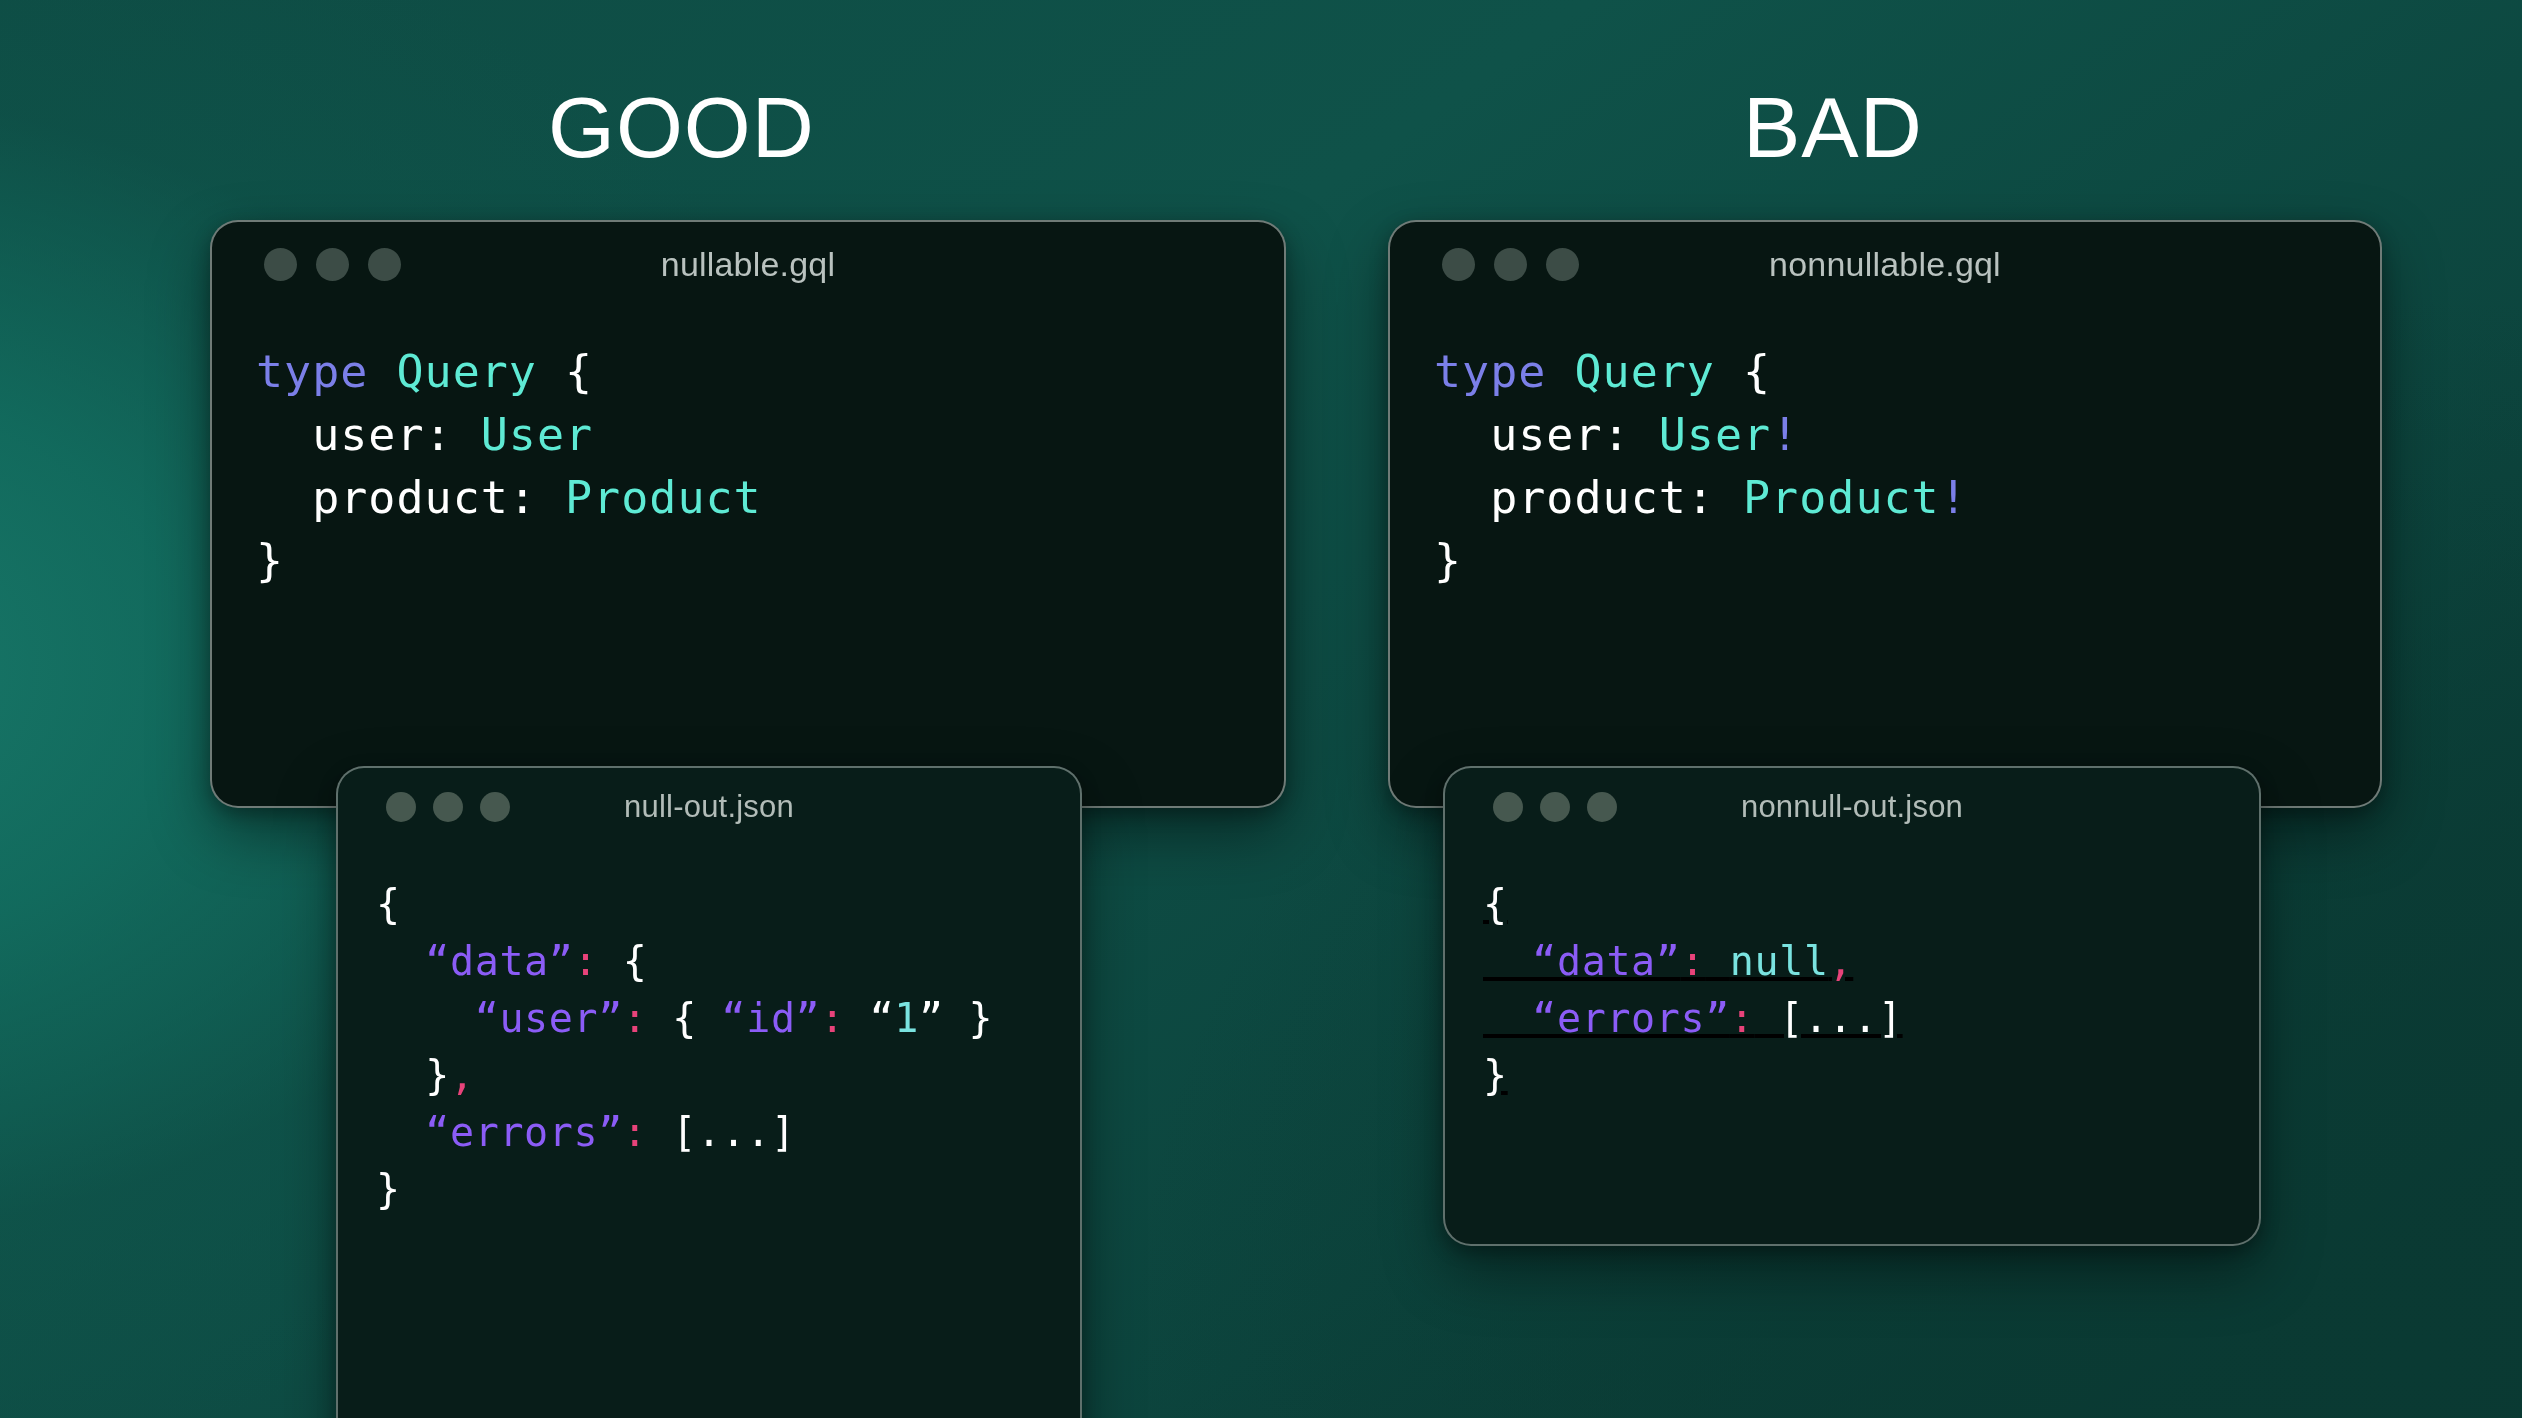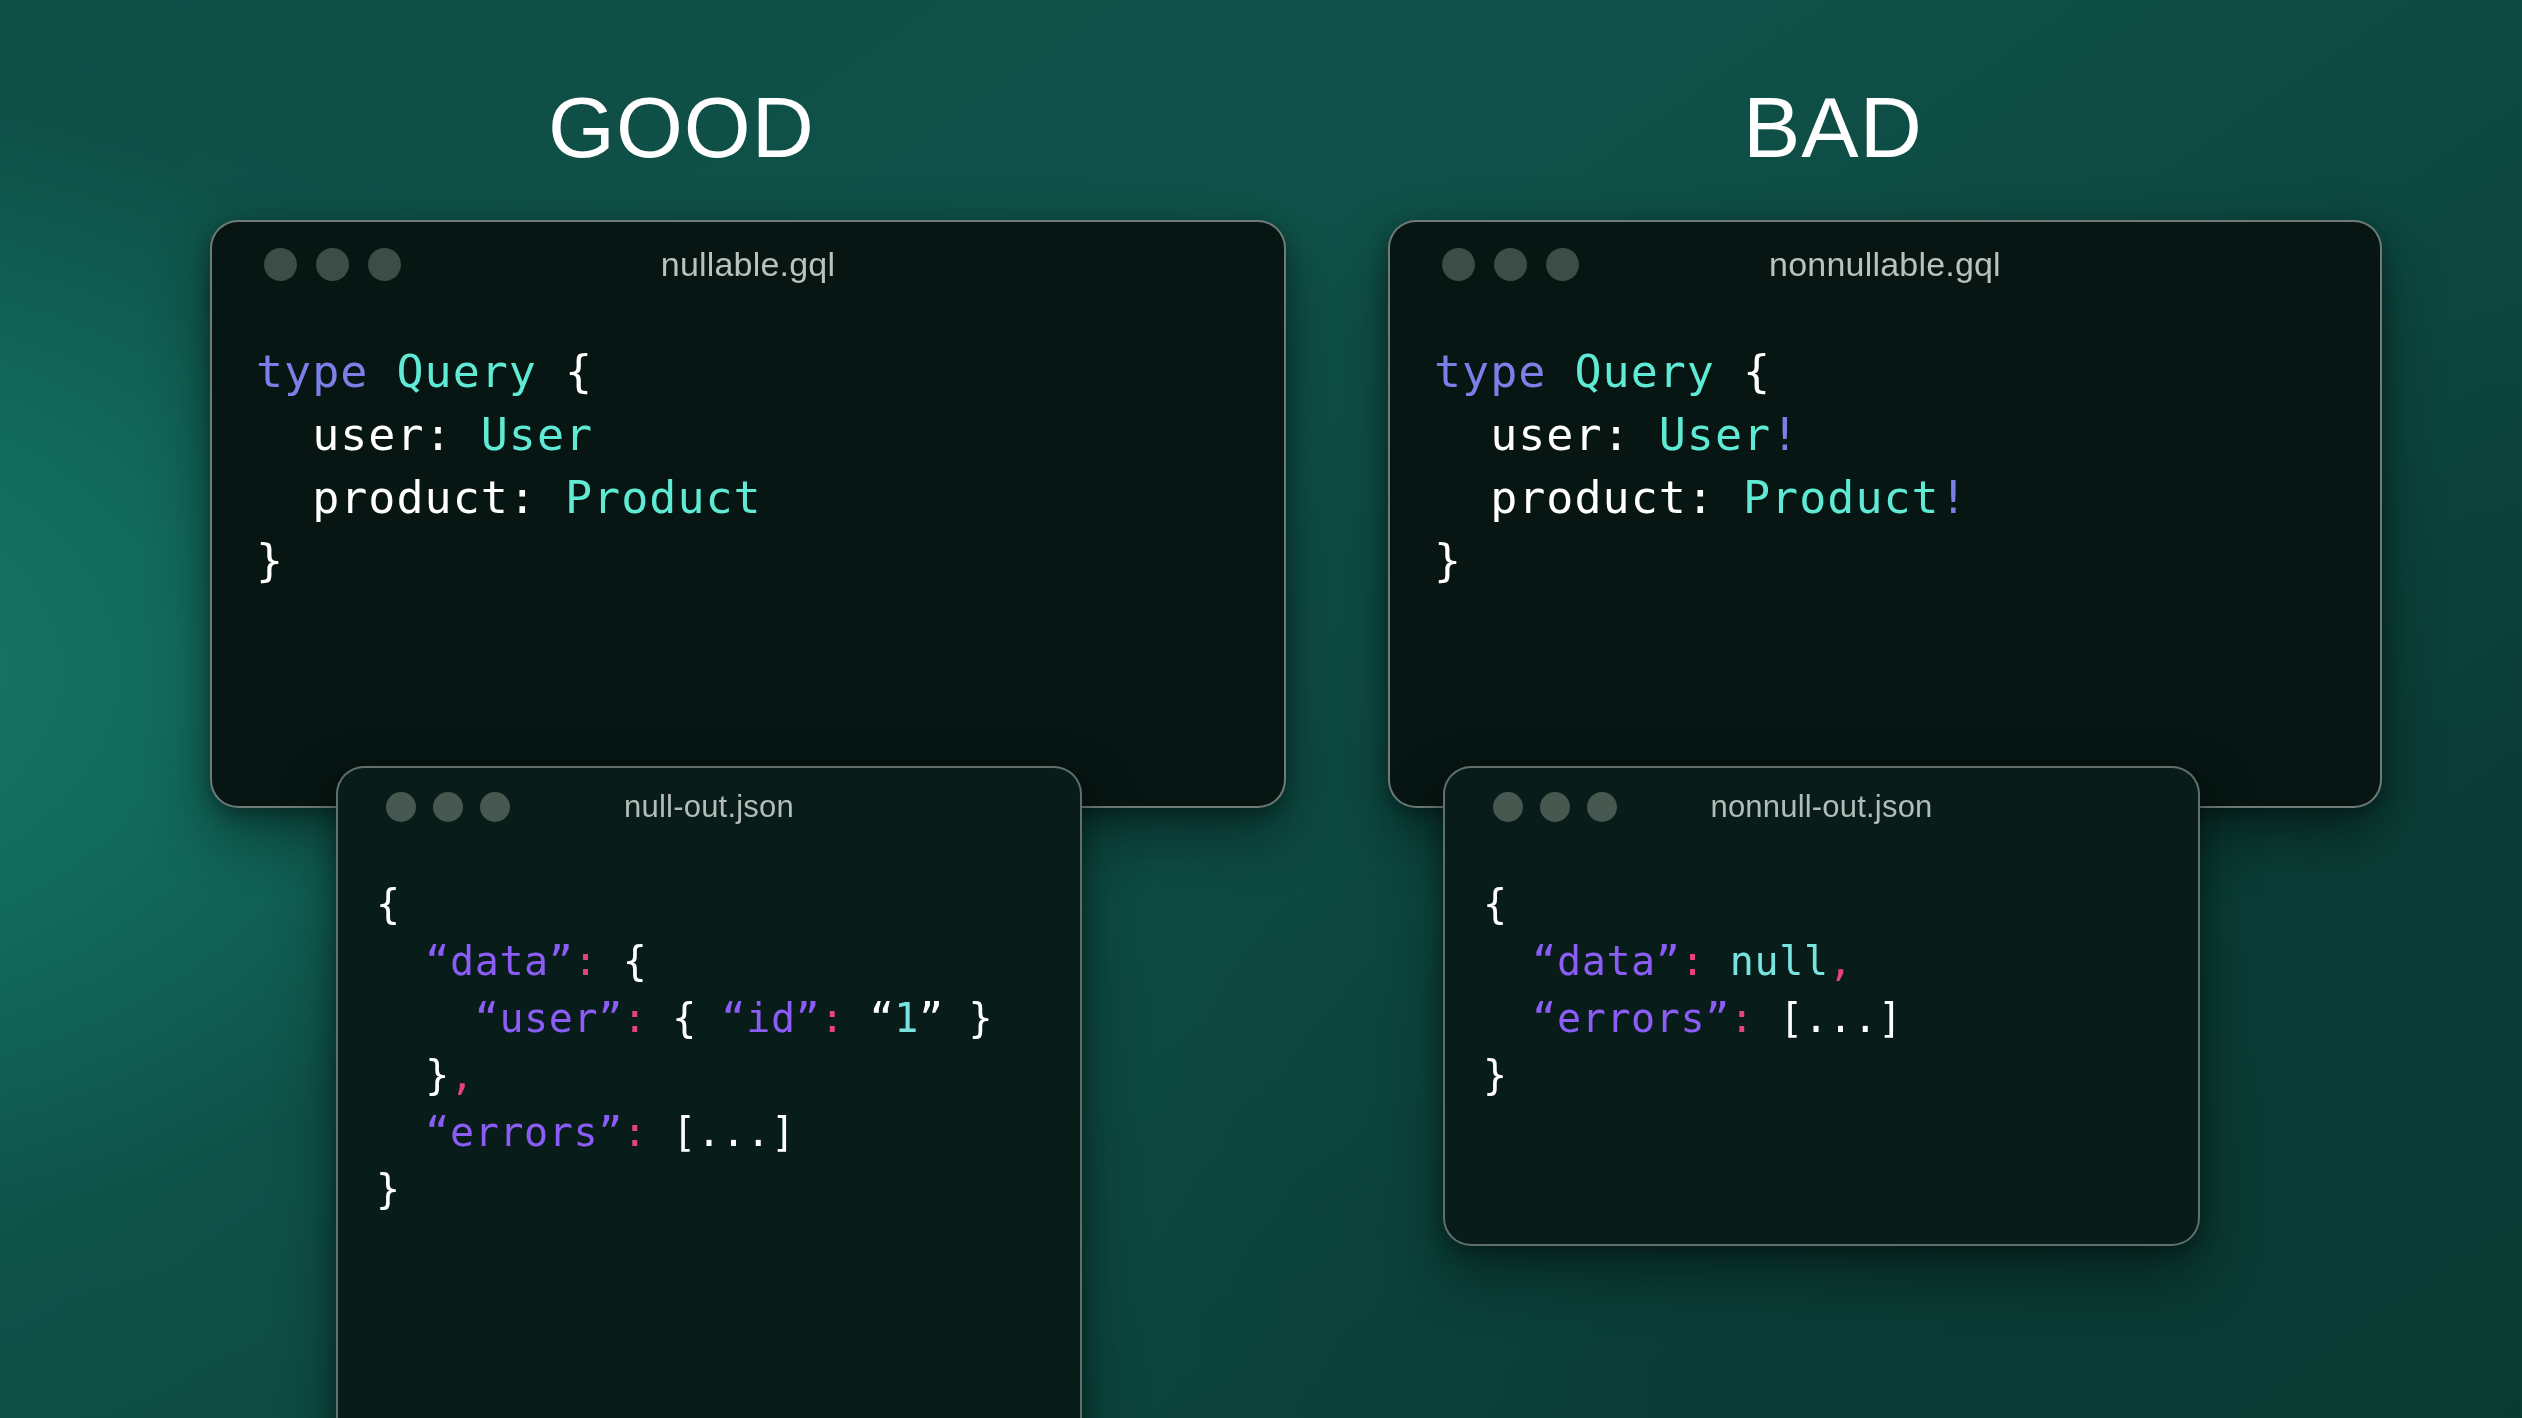--- a/index.html
+++ b/index.html
@@ -160,21 +160,21 @@
       <div class="dots">
         <span class="dot"></span>
         <span class="dot"></span>
         <span class="dot"></span>
       </div>
       <div class="filename">null-out.json</div>
     </div>
     <div class="code"><div><span class="tok-punc">{</span></div><div><span class="tok-key">  “data”</span><span class="tok-colon">:</span><span class="tok-punc"> {</span></div><div><span class="tok-key">    “user”</span><span class="tok-colon">:</span><span class="tok-punc"> { </span><span class="tok-key">“id”</span><span class="tok-colon">:</span><span class="tok-punc"> “</span><span class="tok-val">1</span><span class="tok-punc">” }</span></div><div><span class="tok-punc">  }</span><span class="tok-comma">,</span></div><div><span class="tok-key">  “errors”</span><span class="tok-colon">:</span><span class="tok-punc"> [...]</span></div><div><span class="tok-punc">}</span></div></div>
   </div>
 
-  <div class="window json" style="left:1443px; top:766px; width:757px; height:480px;">
+  <div class="window json" style="left:1443px; top:766px; width:818px; height:480px;text-decoration:underline;">
     <div class="titlebar">
       <div class="dots">
         <span class="dot"></span>
         <span class="dot"></span>
         <span class="dot"></span>
       </div>
       <div class="filename">nonnull-out.json</div>
     </div>
     <div class="code"><div><span class="tok-punc">{</span></div><div><span class="tok-key">  “data”</span><span class="tok-colon">:</span><span class="tok-punc"> </span><span class="tok-null">null</span><span class="tok-comma">,</span></div><div><span class="tok-key">  “errors”</span><span class="tok-colon">:</span><span class="tok-punc"> [...]</span></div><div><span class="tok-punc">}</span></div></div>
   </div>

